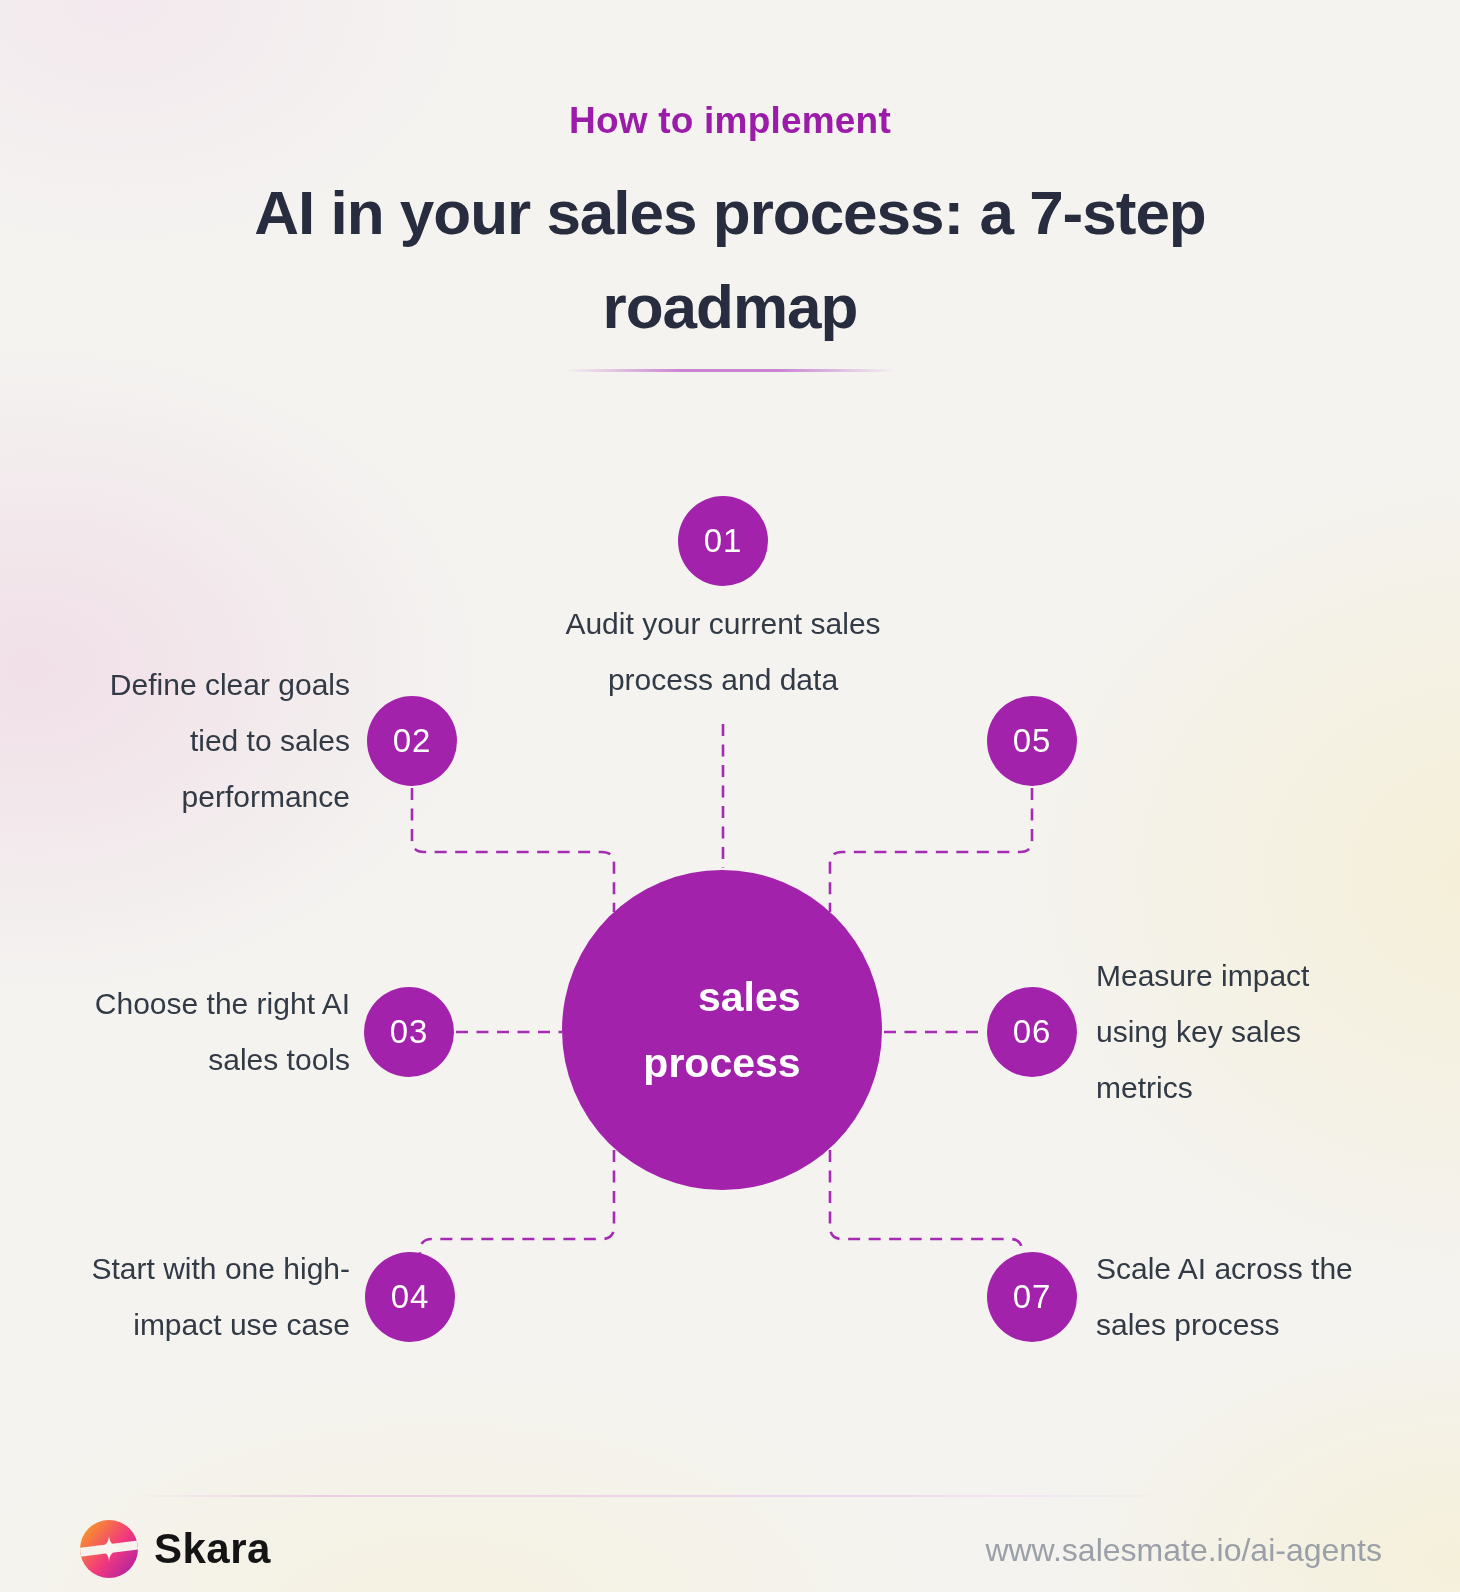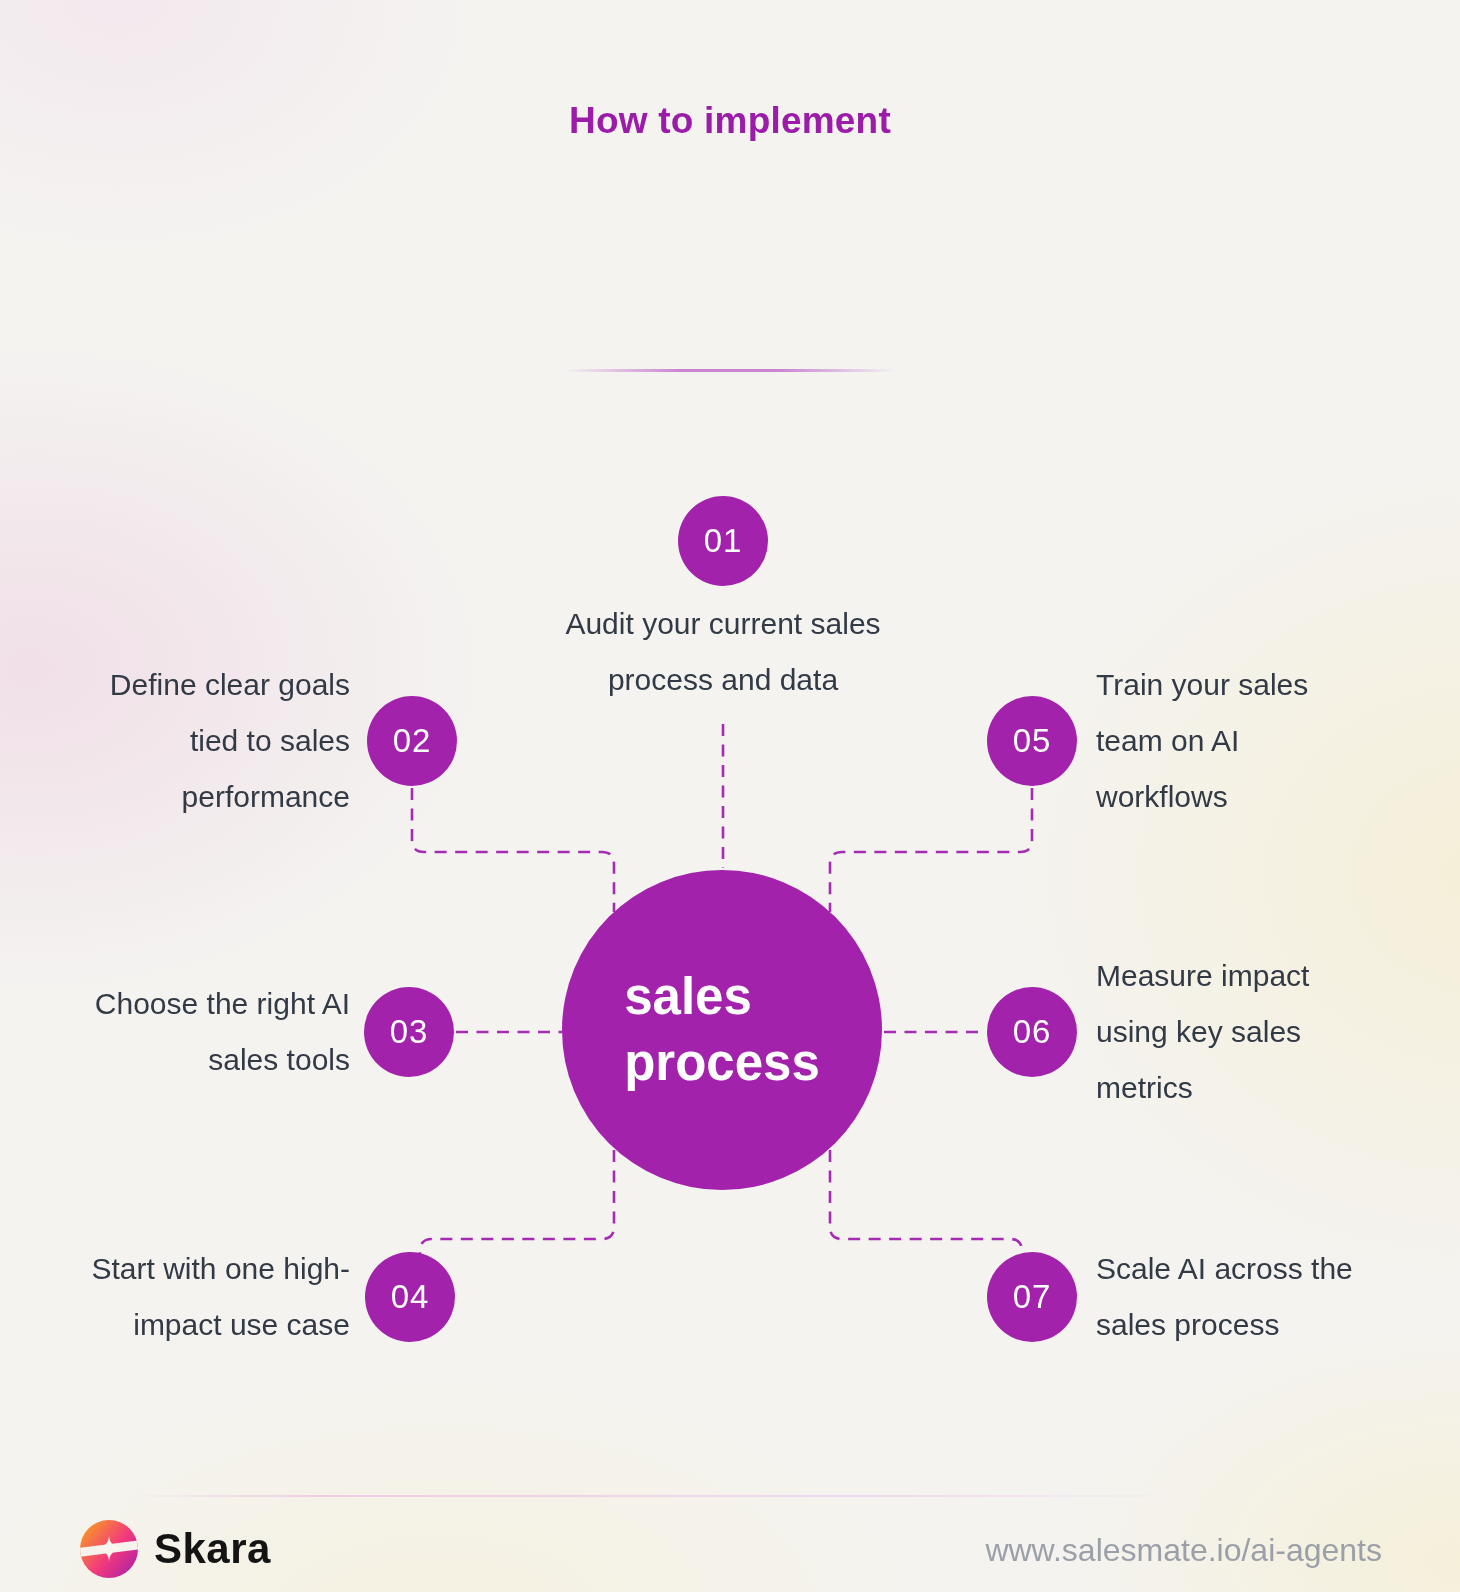--- a/index.html
+++ b/index.html
@@ -70,24 +70,24 @@
     position: absolute;
     left: 562px; top: 870px;
     width: 320px; height: 320px;
     border-radius: 50%;
     background: #A322AC;
     z-index: 2;
     display: flex; align-items: center; justify-content: center;
   }
   .hub-label {
     color: #ffffff;
-    font-size: 51px;
+    font-size: 41px;
     line-height: 66px;
     font-weight: 700;
-    text-align: left;
+    text-align: right;
     white-space: pre-line;
   }
 
   
   .node {
     position: absolute;
     width: 90px; height: 90px;
     border-radius: 50%;
     background: #A322AC;
     z-index: 2;
@@ -176,20 +176,22 @@
     color: #9BA0A8;
     z-index: 2;
   }
 </style>
 </head>
 <body>
 
 <div class="canvas">
 
   <div class="eyebrow">How to implement</div>
+  <h1 class="title">AI in your sales process: a 7-step
+roadmap</h1>
   <div class="title-divider"></div>
 
   <svg class="connectors" viewBox="0 0 1460 1592" xmlns="http://www.w3.org/2000/svg">
     <path d="M 723 724 L 723 868"></path>
     <path d="M 412 788 L 412 840 Q 412 852 424 852 L 602 852 Q 614 852 614 864 L 614 912"></path>
     <path d="M 456 1032 L 562 1032"></path>
     <path d="M 614 1150 L 614 1227 Q 614 1239 602 1239 L 432 1239 Q 420 1239 420 1251 L 420 1262"></path>
     <path d="M 1032 788 L 1032 840 Q 1032 852 1020 852 L 842 852 Q 830 852 830 864 L 830 912"></path>
     <path d="M 884 1032 L 984 1032"></path>
     <path d="M 830 1150 L 830 1227 Q 830 1239 842 1239 L 1010 1239 Q 1022 1239 1022 1251 L 1022 1262"></path>
@@ -224,23 +226,20 @@
 
   <div class="step-label label-01">Audit your current sales
 process and data</div>
   <div class="step-label label-left label-02">Define clear goals
 tied to sales
 performance</div>
   <div class="step-label label-left label-04">Start with one high-
 impact use case</div>
   <div class="step-label label-left label-03">Choose the right AI
 sales tools</div>
-  <div class="step-label label-right label-05">Train your sales
-team on AI
-workflows</div>
   <div class="step-label label-right label-06">Measure impact
 using key sales
 metrics</div>
   <div class="step-label label-right label-07">Scale AI across the
 sales process</div>
 
   <div class="footer-divider"></div>
   <div class="brand">
     <span class="brand-icon">
       <span class="logo-band"></span>

